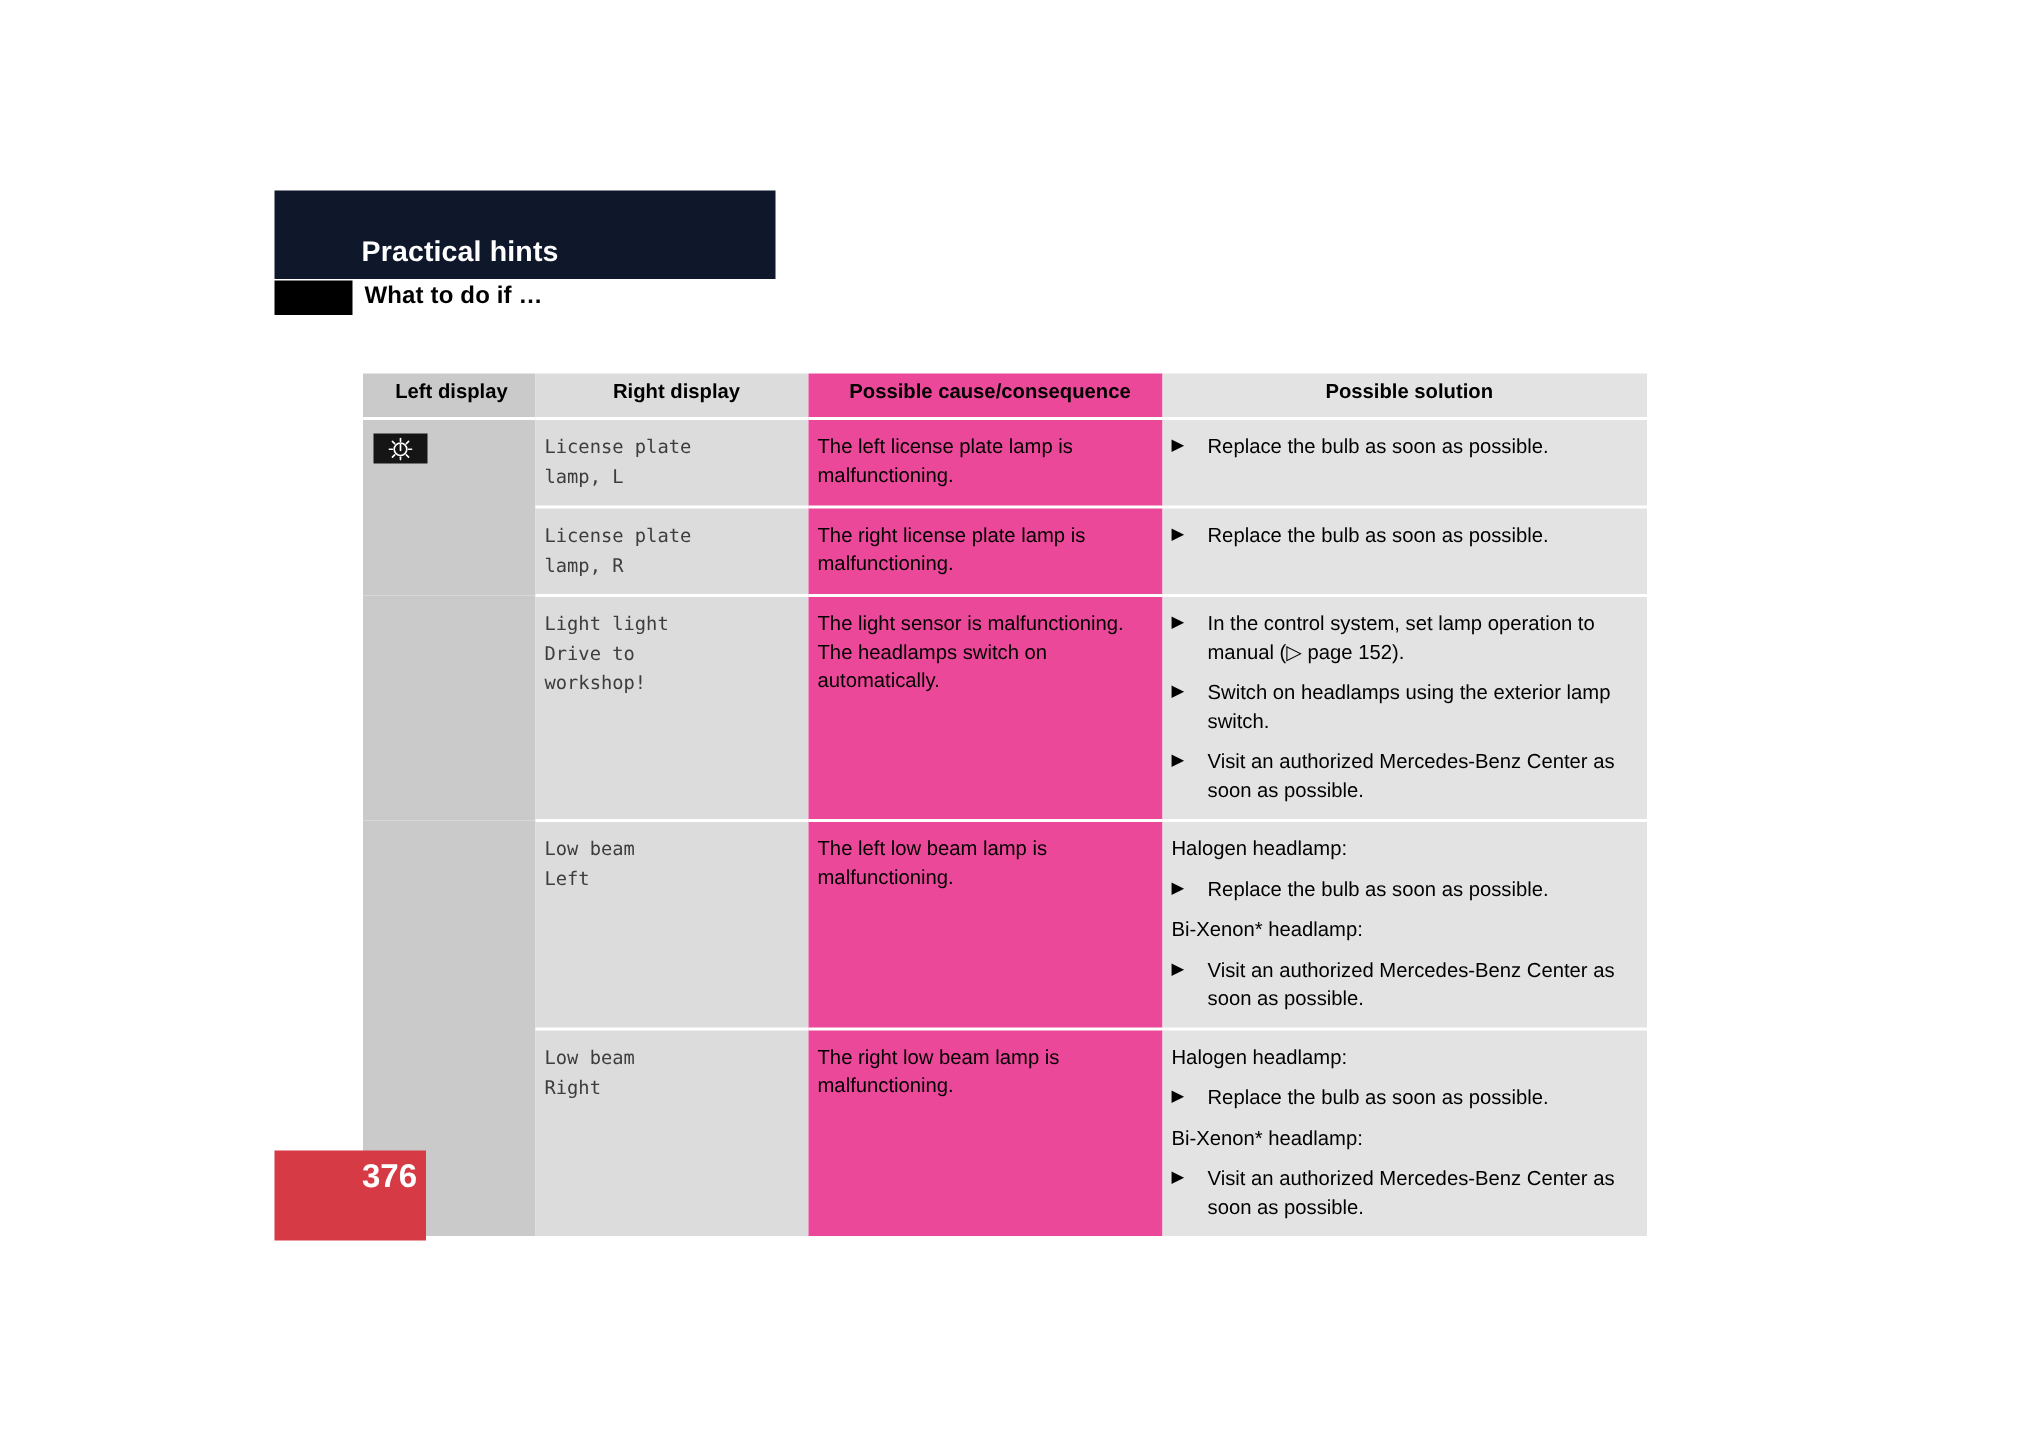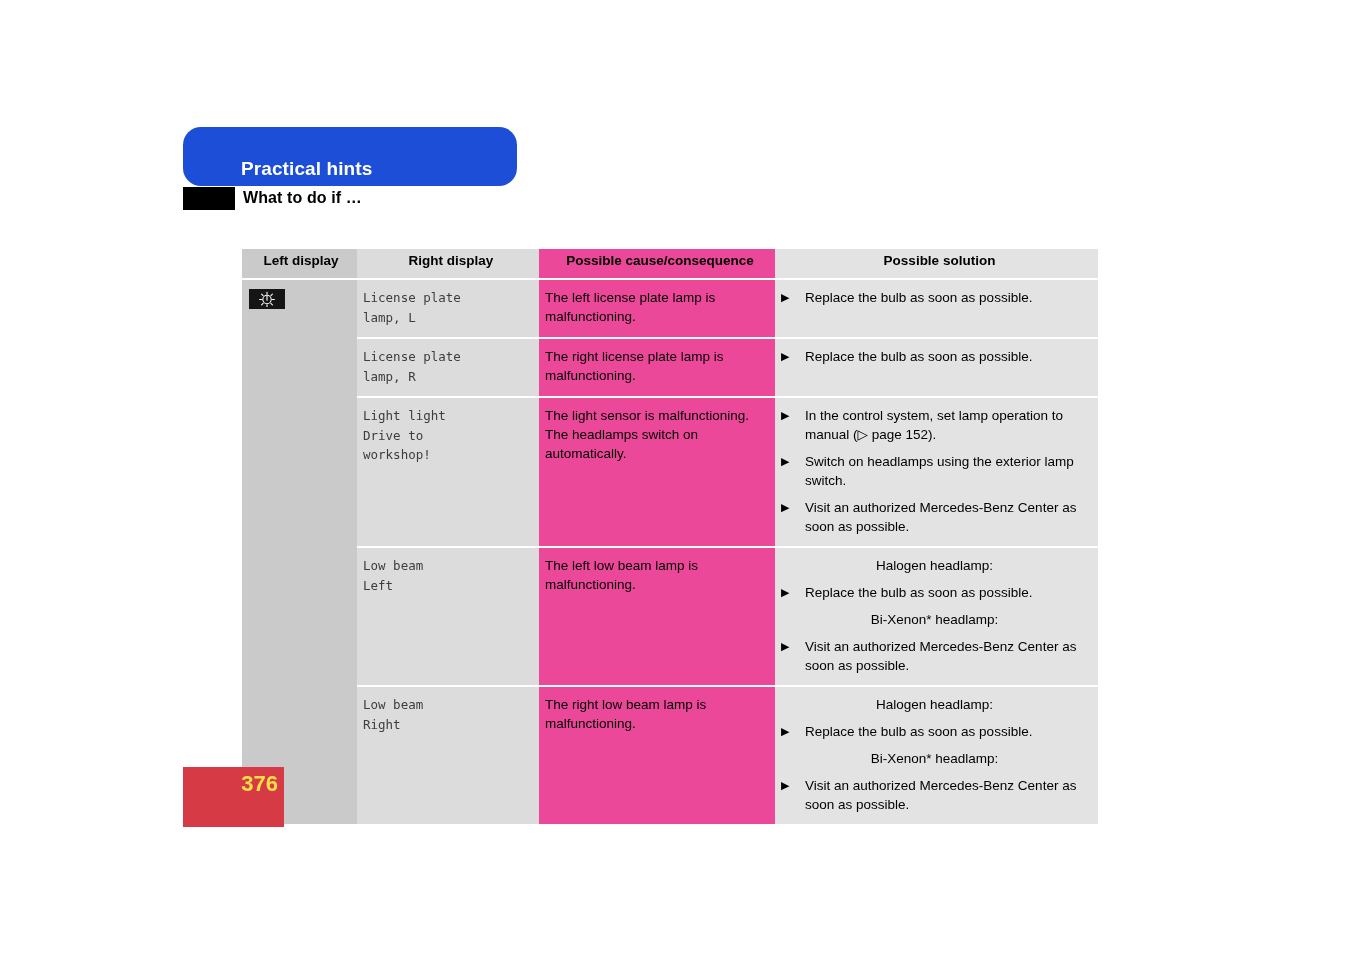--- a/index.html
+++ b/index.html
@@ -16,22 +16,21 @@
     overflow: hidden;
   }
 
   
   #page-header {
     position: absolute;
     left: 183px;
     top: 127px;
     width: 334px;
     height: 59px;
-    background: #1d4ed8;
-    border-radius: 18px;
+    background: #0f172a;
   }
   #page-header .header-title {
     position: absolute;
     left: 58px;
     bottom: 6px;
     font-size: 19px;
     font-weight: bold;
     color: #ffffff;
     letter-spacing: 0.1px;
   }
@@ -161,39 +160,38 @@
     font-size: 11px;
     line-height: 19px;
     color: #000;
   }
   .bullet-item .btxt {
     flex: 1 1 auto;
     line-height: 19px;
   }
   .sol-label {
     line-height: 19px;
-    text-align: center;
   }
 
   
   #page-footer {
     position: absolute;
     left: 183px;
     top: 767px;
     width: 101px;
     height: 60px;
     background: #d63a45;
   }
   #page-footer .page-number {
     position: absolute;
     right: 6px;
     top: 4px;
     font-size: 22px;
     font-weight: bold;
-    color: #fde047;
+    color: #ffffff;
   }
 </style>
 </head>
 <body>
 
 <div id="page-header">
   <div class="header-title">Practical hints</div>
 </div>
 
 <div id="subheader-row">

